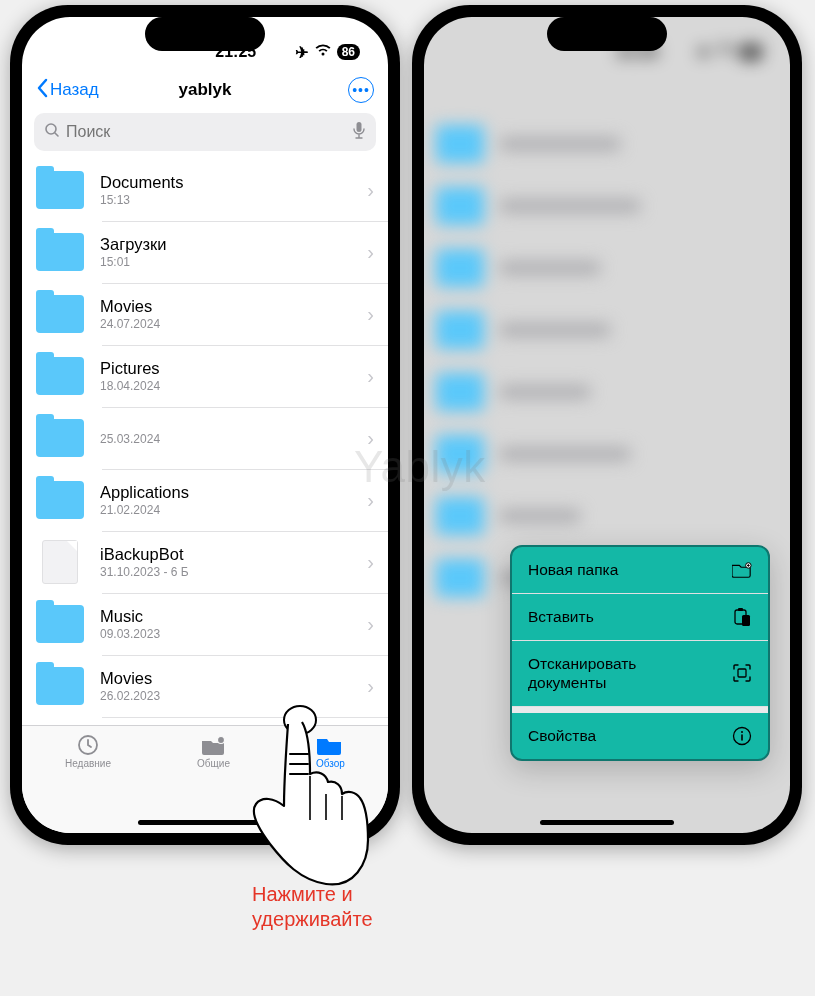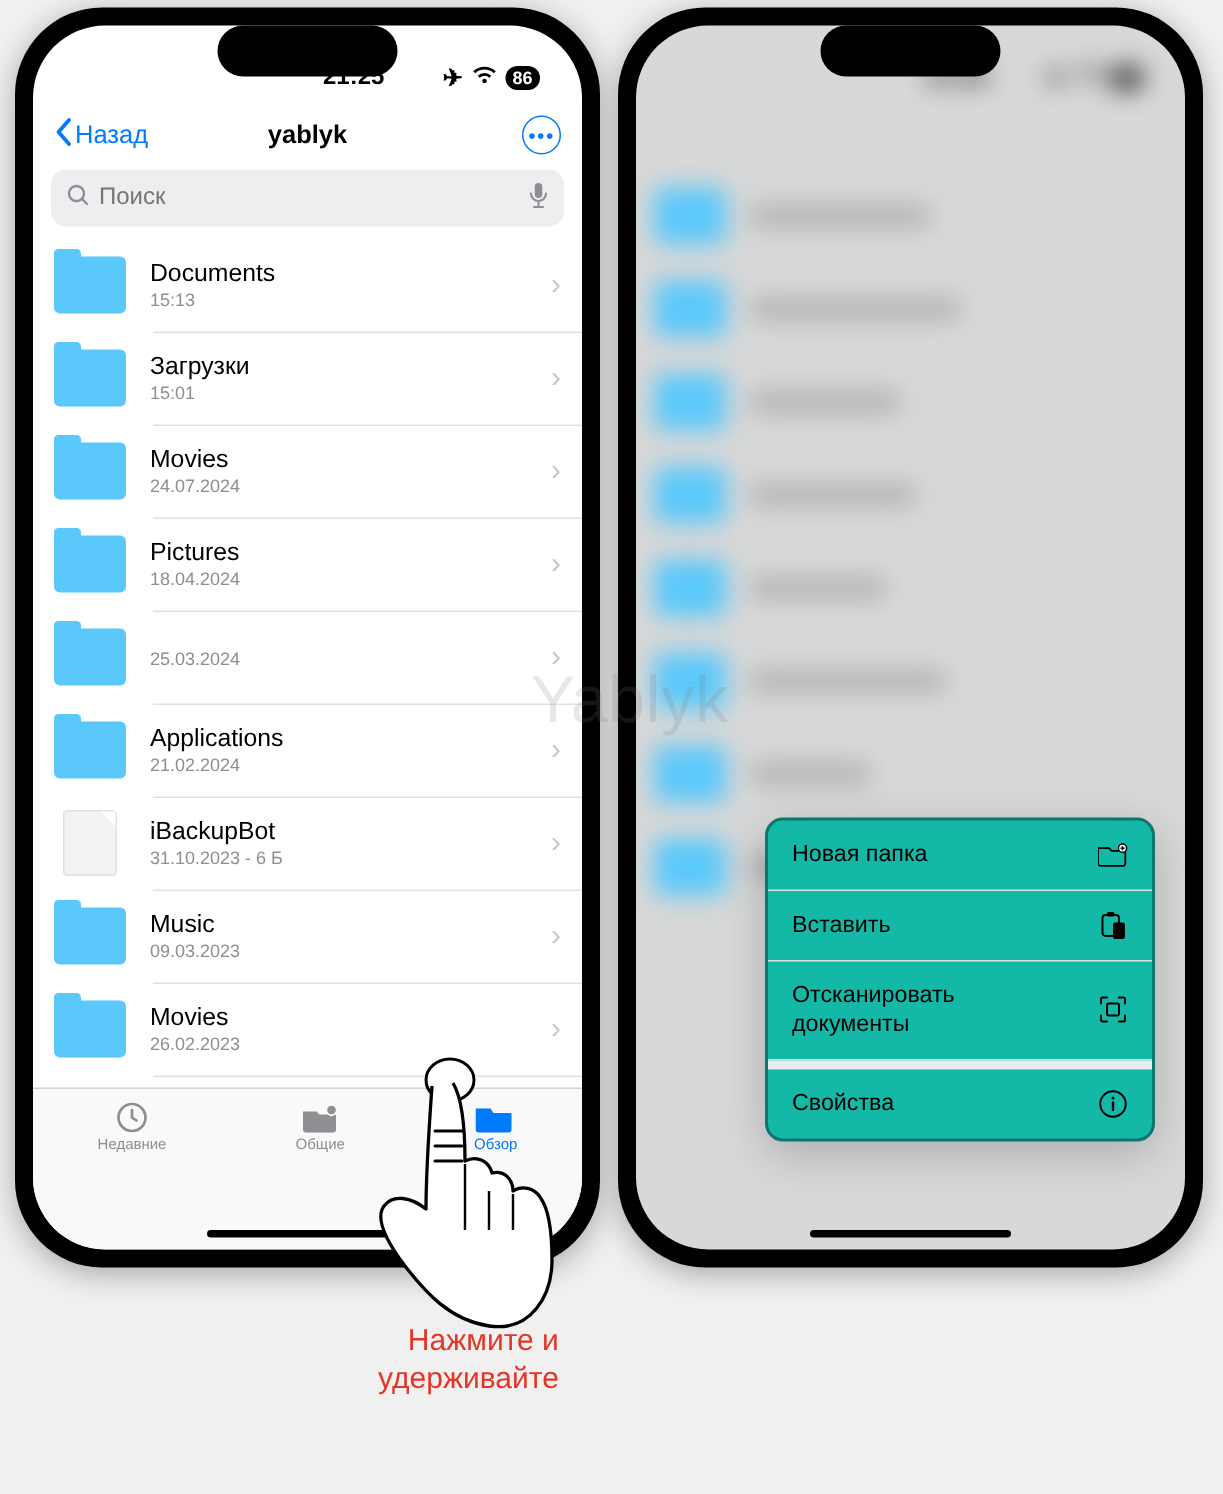--- a/index.html
+++ b/index.html
@@ -150,21 +150,21 @@
   .blur-folder { width:48px; height:38px; background:#5ac8fa; border-radius:4px; }
   .blur-line { height:14px; background:#b0b0b3; border-radius:4px; }
 
   
   .hand-overlay {
     position: absolute; left: 230px; top: 702px; z-index: 100;
     pointer-events: none;
   }
   .hint-text {
     position: absolute; left: 252px; top: 882px;
-    color: #e53527; font-size: 20px; text-align: right; line-height: 1.25;
+    color: #e53527; font-size: 20px; text-align: left; line-height: 1.25;
     z-index: 100;
   }
 
   .watermark {
     position: absolute; left: 354px; top: 442px; font-size: 44px;
     color: rgba(120,120,120,0.18); font-weight: 400; z-index: 60;
     pointer-events: none; letter-spacing: 0.5px;
   }
 </style>
 </head>

